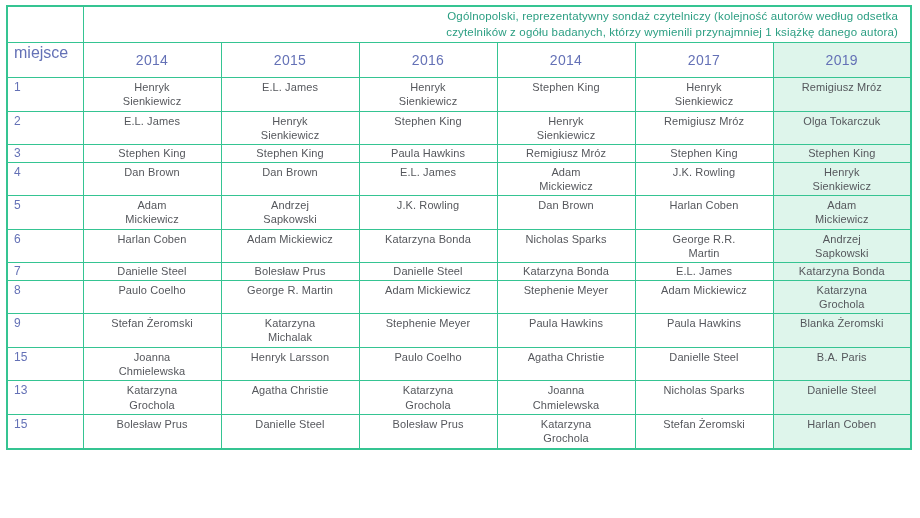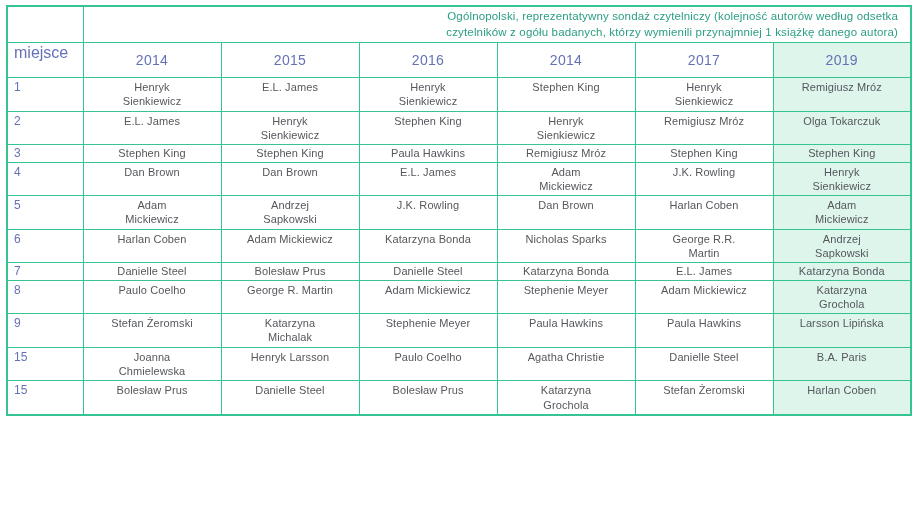--- a/index.html
+++ b/index.html
@@ -210,33 +210,45 @@
 Grochola</td>
         </tr>
         <tr>
           <td class="rank">9</td>
           <td class="author">Stefan Żeromski</td>
           <td class="author">Katarzyna
 Michalak</td>
           <td class="author">Stephenie Meyer</td>
           <td class="author">Paula Hawkins</td>
           <td class="author">Paula Hawkins</td>
-          <td class="author hl">Larsson Lipińska</td>
+          <td class="author hl">Blanka Żeromski</td>
         </tr>
         <tr>
           <td class="rank">15</td>
           <td class="author">Joanna
 Chmielewska</td>
           <td class="author">Henryk Larsson</td>
           <td class="author">Paulo Coelho</td>
           <td class="author">Agatha Christie</td>
           <td class="author">Danielle Steel</td>
           <td class="author hl">B.A. Paris</td>
         </tr>
         <tr>
+          <td class="rank">13</td>
+          <td class="author">Katarzyna
+Grochola</td>
+          <td class="author">Agatha Christie</td>
+          <td class="author">Katarzyna
+Grochola</td>
+          <td class="author">Joanna
+Chmielewska</td>
+          <td class="author">Nicholas Sparks</td>
+          <td class="author hl">Danielle Steel</td>
+        </tr>
+        <tr>
           <td class="rank">15</td>
           <td class="author">Bolesław Prus</td>
           <td class="author">Danielle Steel</td>
           <td class="author">Bolesław Prus</td>
           <td class="author">Katarzyna
 Grochola</td>
           <td class="author">Stefan Żeromski</td>
           <td class="author hl">Harlan Coben</td>
         </tr>
       </tbody>

